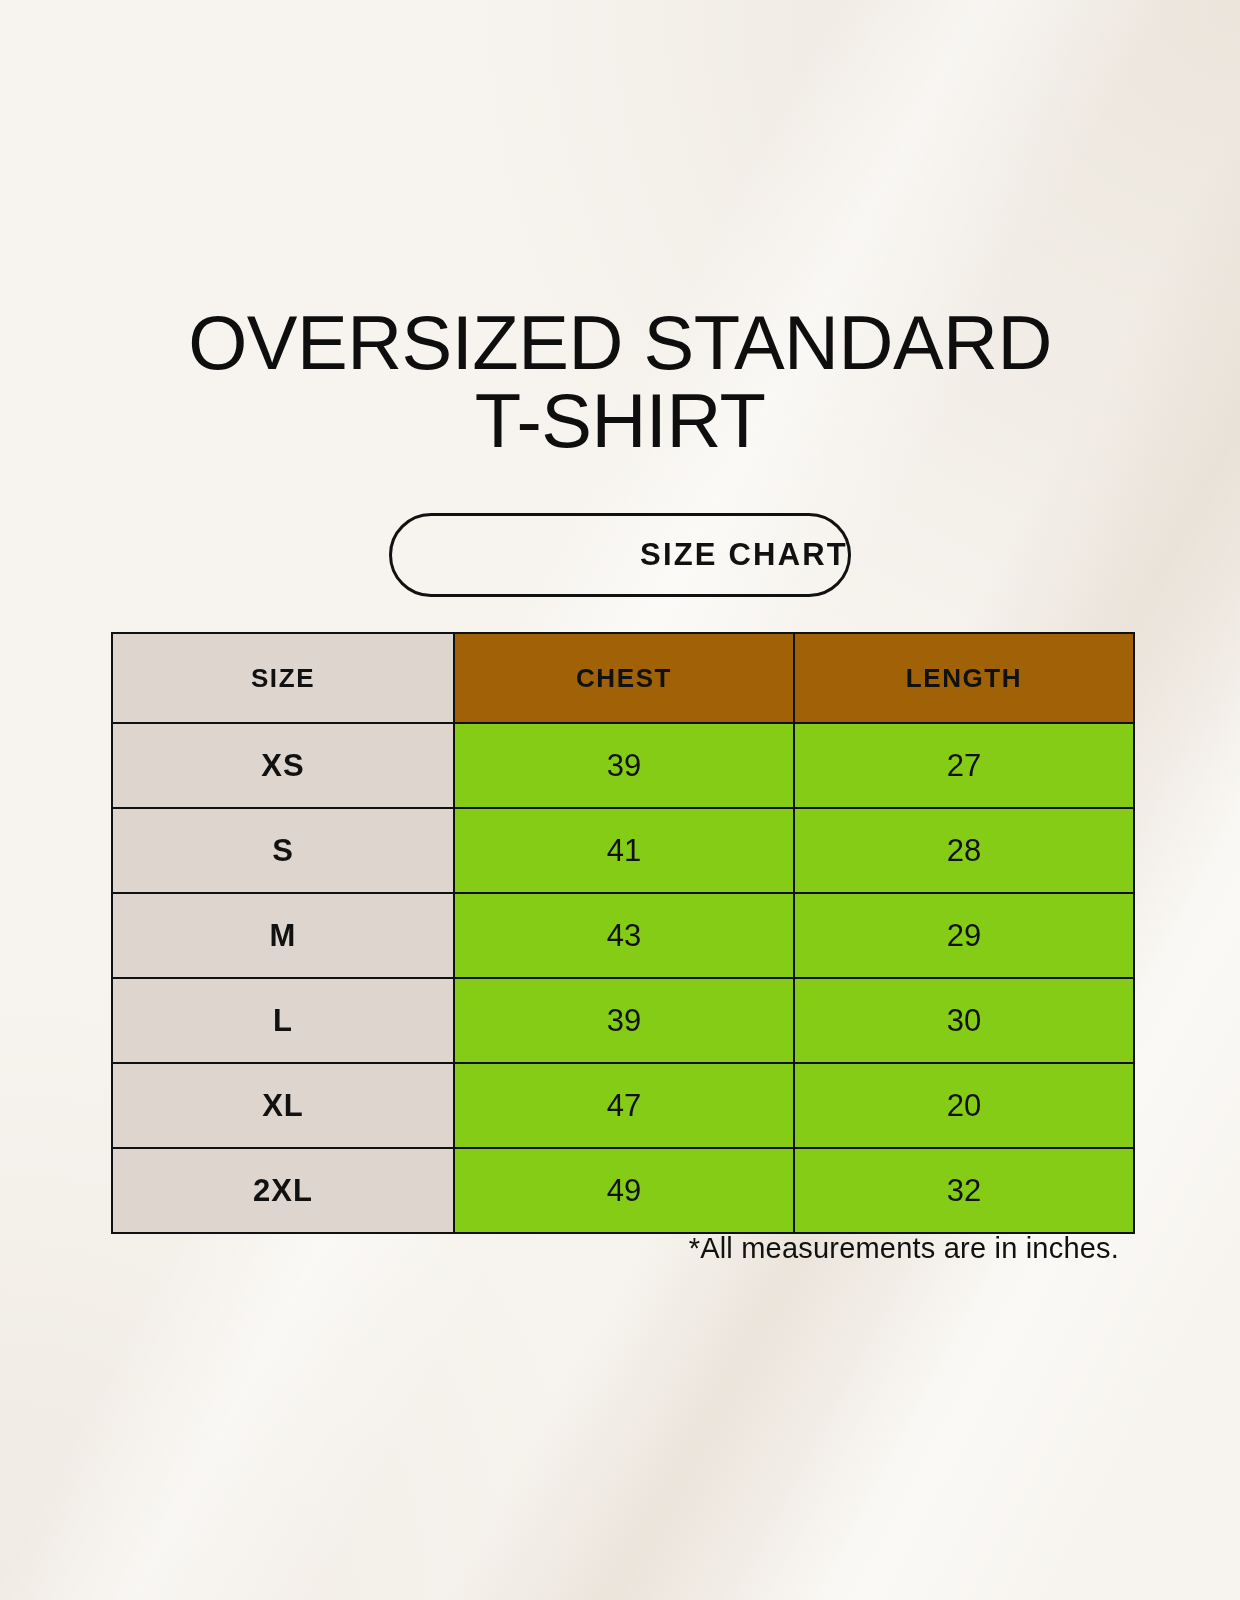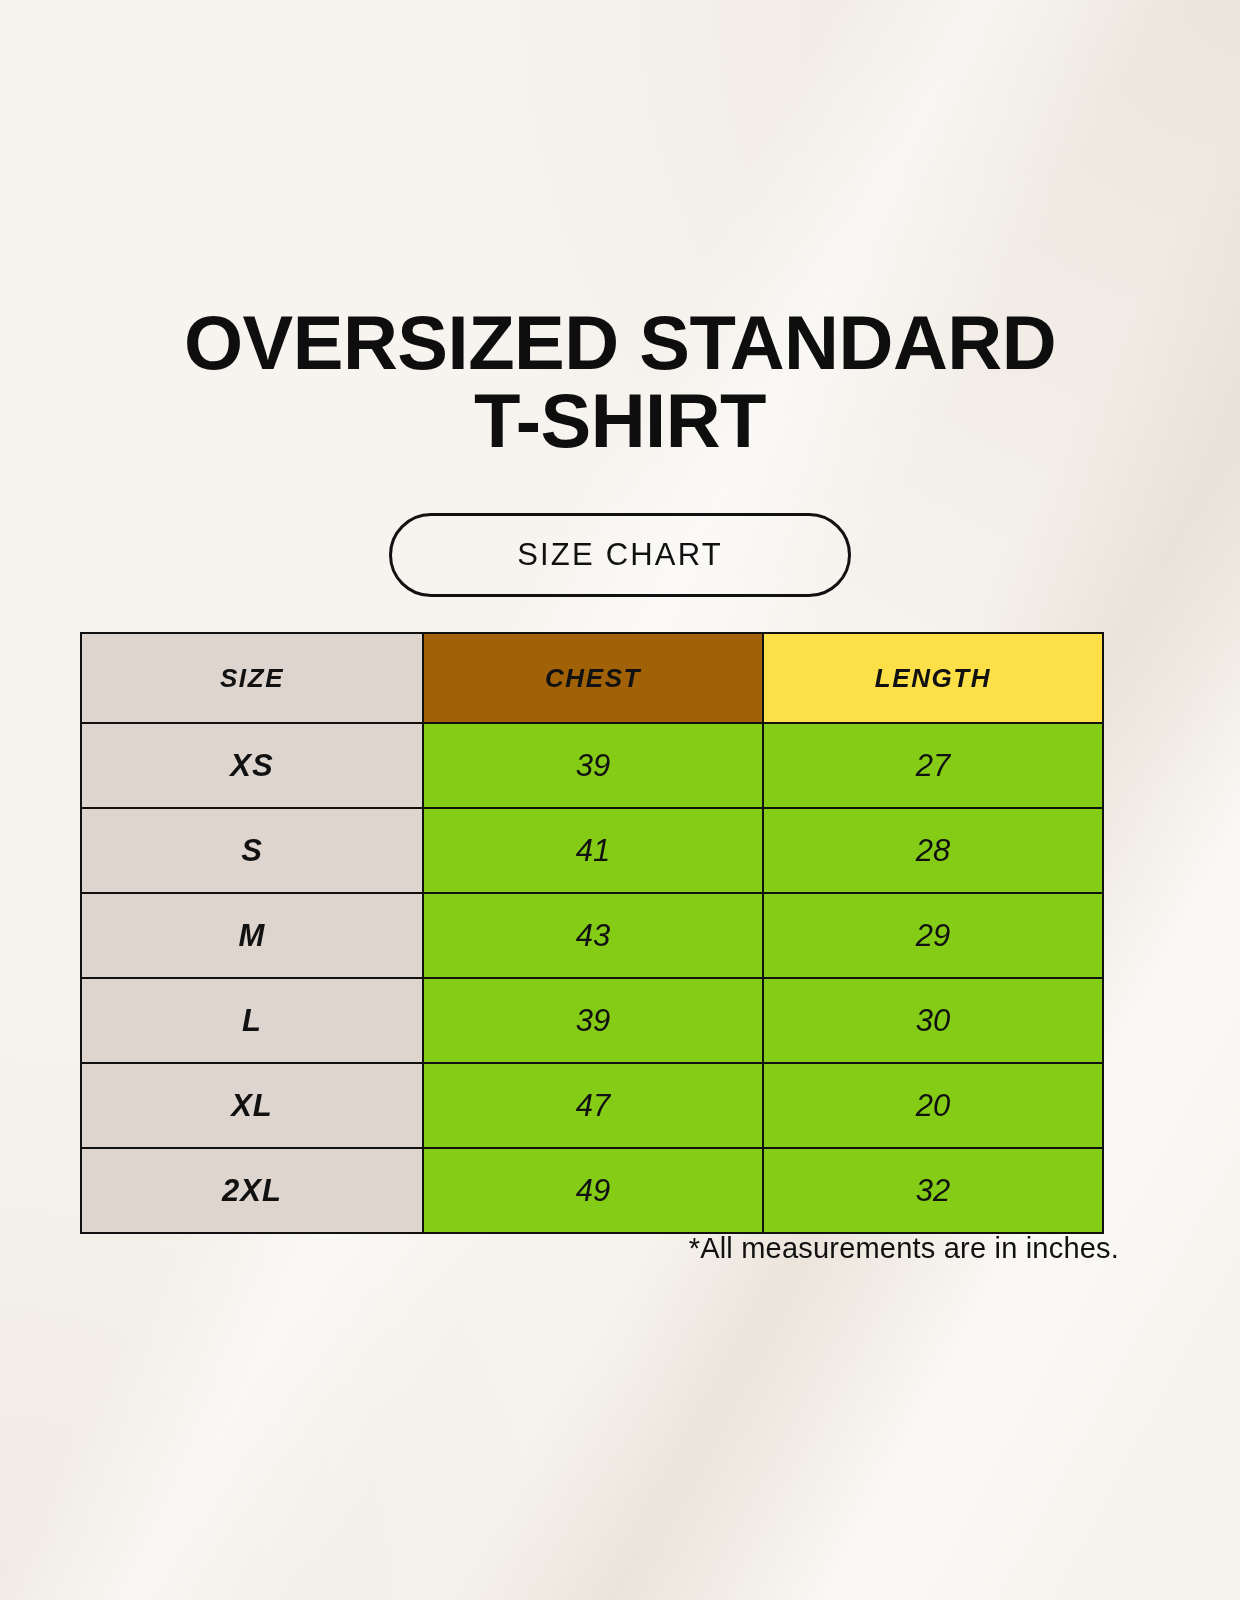--- a/index.html
+++ b/index.html
@@ -37,51 +37,50 @@
 
   .title {
     position: absolute;
     top: 304px;
     left: 0;
     width: 1240px;
     text-align: center;
     font-size: 76px;
     line-height: 1.02;
     letter-spacing: -0.5px;
-    font-weight: 700;
+    font-weight: 400;
     color: #0e0e0e;
     white-space: pre-line;
   }
 
   .pill {
     position: absolute;
     top: 513px;
     left: 50%;
     transform: translateX(-50%);
     width: 462px;
     height: 84px;
     border: 3px solid #111111;
     border-radius: 42px;
     display: flex;
     align-items: center;
-    justify-content: center;
+    justify-content: flex-end;
     font-size: 31px;
-    font-weight: 400;
+    font-weight: 700;
     letter-spacing: 2.2px;
     color: #111111;
     background: transparent;
     box-sizing: border-box;
   }
 
   .table-wrap {
     position: absolute;
     top: 632px;
-    left: 80px;
+    left: 111px;
     width: 1044px;
-    font-style: italic;
   }
 
   table.size-table {
     border-collapse: collapse;
     width: 1022px;
     table-layout: fixed;
   }
   table.size-table th,
   table.size-table td {
     border: 2px solid #111111;
@@ -92,21 +91,21 @@
   col.c-val  { width: 340px; }
 
   thead th {
     height: 90px;
     font-size: 26px;
     font-weight: bold;
     letter-spacing: 1.6px;
   }
   th.h-size  { background: #ded5cf; }
   th.h-chest { background: #a16207; }
-  th.h-len   { background: #fde047; margin-top: 48px; }
+  th.h-len   { background: #a16207; margin-top: 48px; }
 
   tbody td {
     height: 85px;
     font-size: 31px;
   }
   td.cell-size {
     background: #ded5cf;
     font-weight: bold;
     letter-spacing: 1px;
   }

